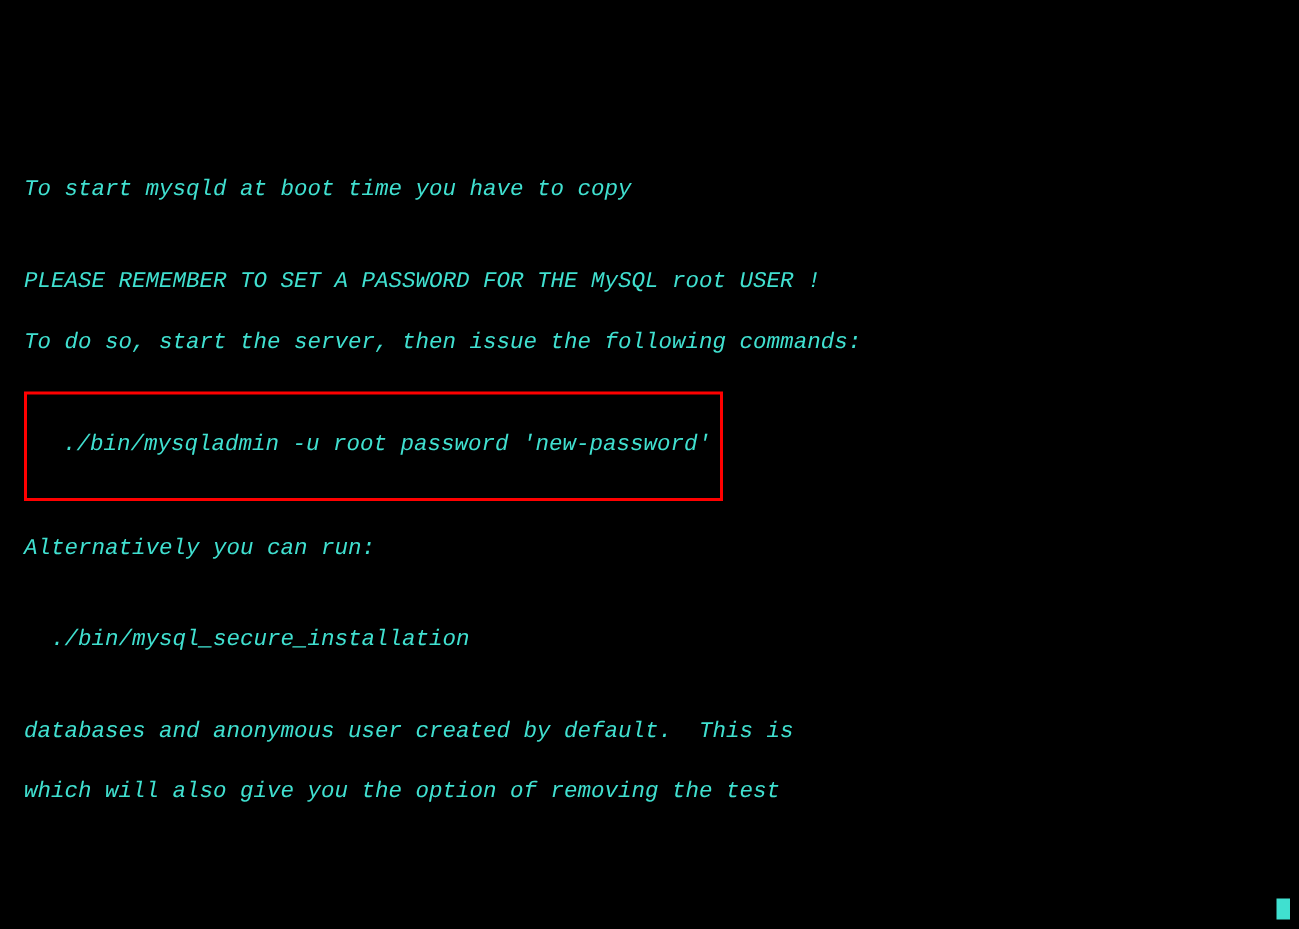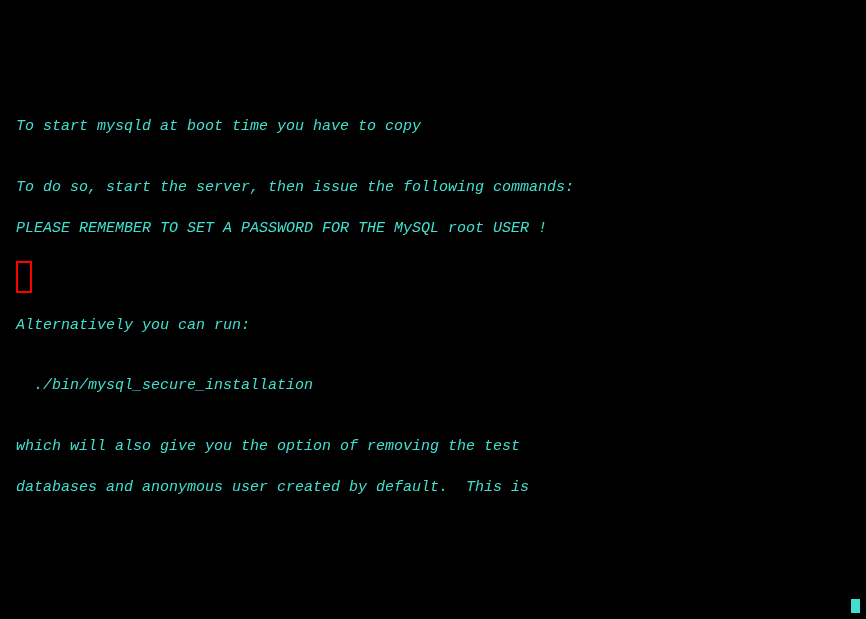--- a/index.html
+++ b/index.html
@@ -40,31 +40,32 @@
     }
   </style>
 </head>
 <body>
 
 
 
 <div>
 <div class="terminal-line">To start mysqld at boot time you have to copy</div>
 <div class="terminal-line"></div>
+<div class="terminal-line">PLEASE REMEMBER TO SET A PASSWORD FOR THE MySQL root USER !</div>
 <div class="terminal-line">To do so, start the server, then issue the following commands:</div>
-<div class="terminal-line">PLEASE REMEMBER TO SET A PASSWORD FOR THE MySQL root USER !</div>
 <div class="highlighted-box">
+<div class="terminal-line">  ./bin/mysqladmin -u root password 'new-password'</div>
 </div>
 <div class="terminal-line"></div>
 <div class="terminal-line">Alternatively you can run:</div>
 <div class="terminal-line"></div>
 <div class="terminal-line">  ./bin/mysql_secure_installation</div>
 <div class="terminal-line"></div>
+<div class="terminal-line">databases and anonymous user created by default.  This is</div>
 <div class="terminal-line">which will also give you the option of removing the test</div>
-<div class="terminal-line">databases and anonymous user created by default.  This is</div>
 
 <div class="terminal-line"></div>
 
 <div class="terminal-line"></div>
 
 <div class="terminal-line"></div>
 
 <div class="terminal-line"></div>
 
 <div class="terminal-line"></div>

